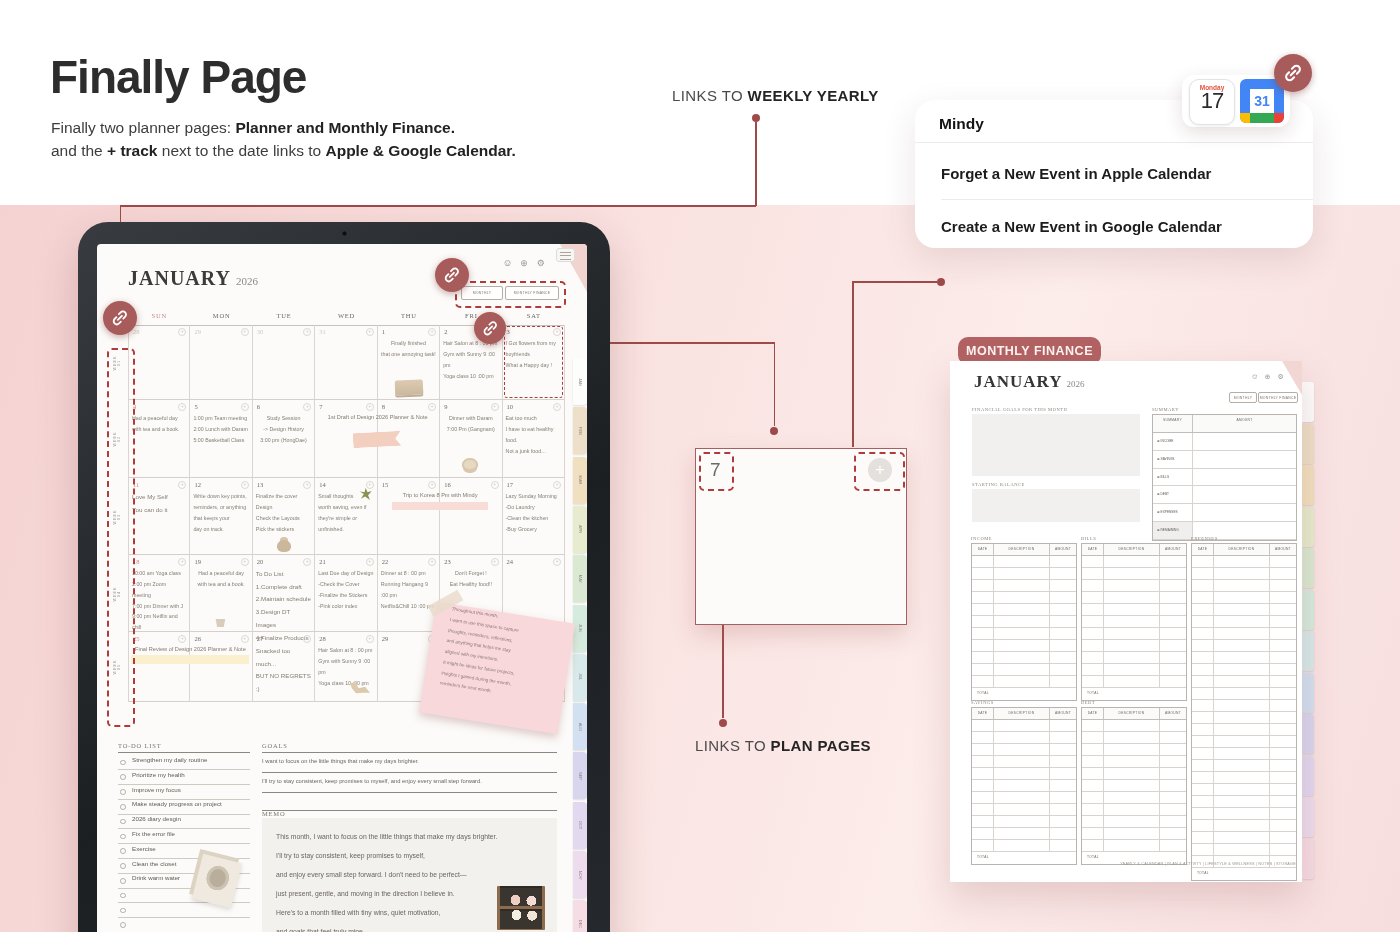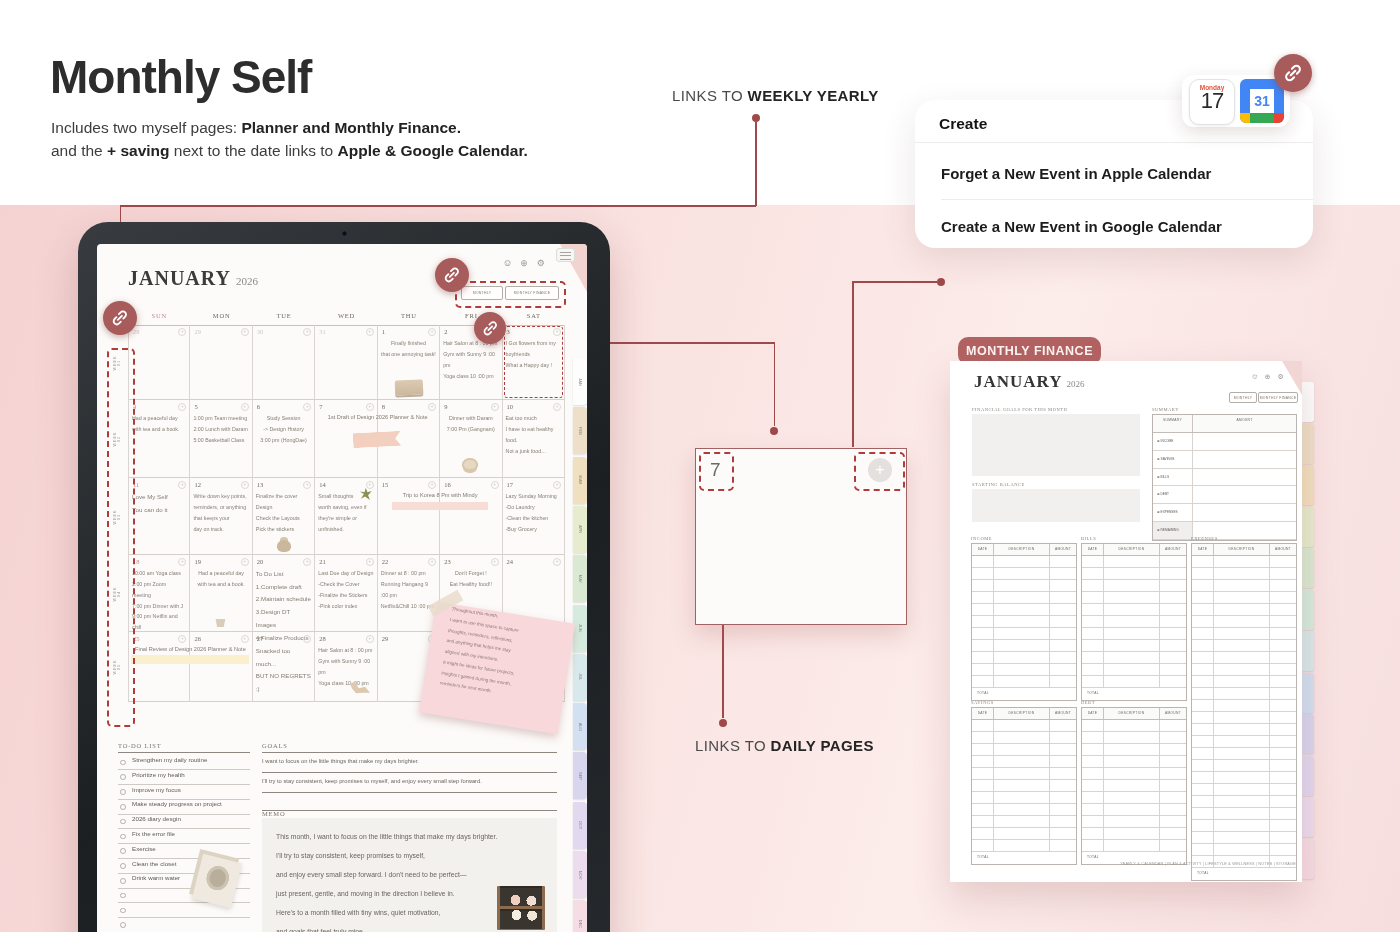--- a/index.html
+++ b/index.html
@@ -127,46 +127,46 @@
   .fin-tabs{position:absolute;left:1302px;top:382px;width:12px;z-index:3;}
   .fintab{position:absolute;left:0;width:12px;height:40px;border-radius:0 3px 3px 0;box-shadow:0 1px 2px rgba(0,0,0,.1);}
   svg.link{width:58%;height:58%;}
 </style>
 </head>
 <body>
 
 <div id="stage">
   <div class="pink-bg"></div>
 
-  <div class="title">Monthly Self</div>
+  <div class="title">Finally Page</div>
   <div class="desc" id="desc">
-      <div class="desc-line"><span>Includes two myself pages: </span><b>Planner and Monthly Finance.</b></div>
-      <div class="desc-line"><span>and the </span><b>+ saving</b><span> next to the date links to </span><b>Apple &amp; Google Calendar.</b></div>
+      <div class="desc-line"><span>Finally two planner pages: </span><b>Planner and Monthly Finance.</b></div>
+      <div class="desc-line"><span>and the </span><b>+ track</b><span> next to the date links to </span><b>Apple &amp; Google Calendar.</b></div>
     </div>
 
   <div class="ann" style="left:672px;top:87px;"><span>LINKS TO </span><b>WEEKLY YEARLY</b></div>
   <div class="cdot" style="left:756px;top:118px;"></div>
   <div class="vline" style="left:755px;top:122px;height:84px;"></div>
   <div class="hline" style="left:120px;top:205px;width:636px;"></div>
   <div class="vline" style="left:119.5px;top:205px;height:98px;"></div>
 
   <div class="cdot" style="left:941px;top:282px;"></div>
   <div class="hline" style="left:852px;top:281px;width:85px;"></div>
   <div class="vline" style="left:852px;top:281px;height:166px;"></div>
 
   <div class="hline" style="left:563px;top:342px;width:212px;"></div>
   <div class="vline" style="left:773.5px;top:342px;height:84px;"></div>
   <div class="cdot" style="left:774px;top:431px;"></div>
 
   <div class="vline" style="left:722px;top:490px;height:228px;"></div>
   <div class="cdot" style="left:722.7px;top:723px;"></div>
-  <div class="ann" style="left:695px;top:737px;"><span>LINKS TO </span><b>DAILY PAGES</b></div>
+  <div class="ann" style="left:695px;top:737px;"><span>LINKS TO </span><b>PLAN PAGES</b></div>
 
   <div class="create-card">
-    <div class="create-title">Create</div>
+    <div class="create-title">Mindy</div>
     <div class="create-div" style="left:0;top:42px;width:398px;"></div>
     <div class="create-item" style="top:65px;">Forget a New Event in Apple Calendar</div>
     <div class="create-div" style="left:26px;top:99px;width:372px;"></div>
     <div class="create-item" style="top:118px;">Create a New Event in Google Calendar</div>
   </div>
 
   <div class="calicons">
     <div class="appleic">
       <div class="wd">Monday</div>
       <div class="dy">17</div>

